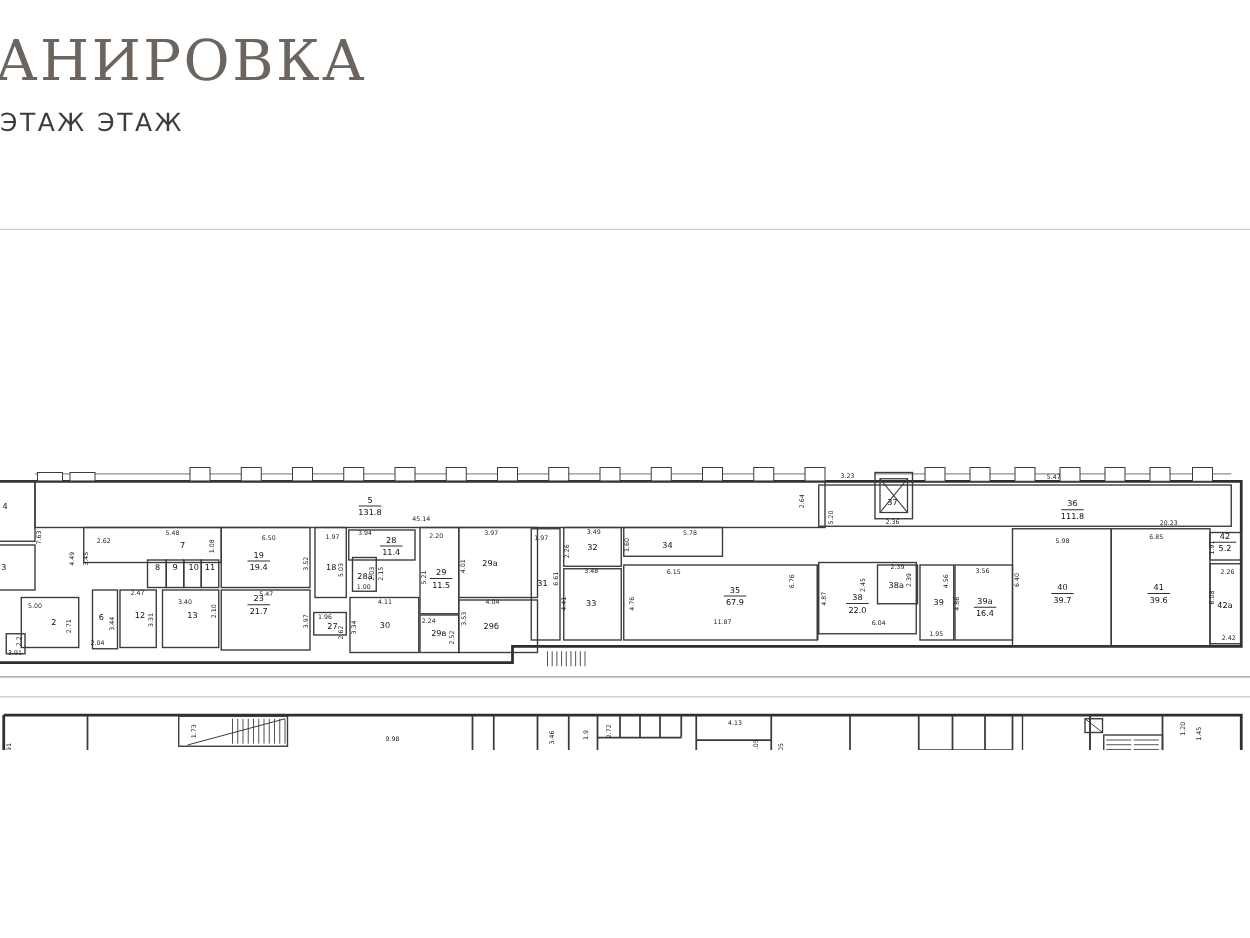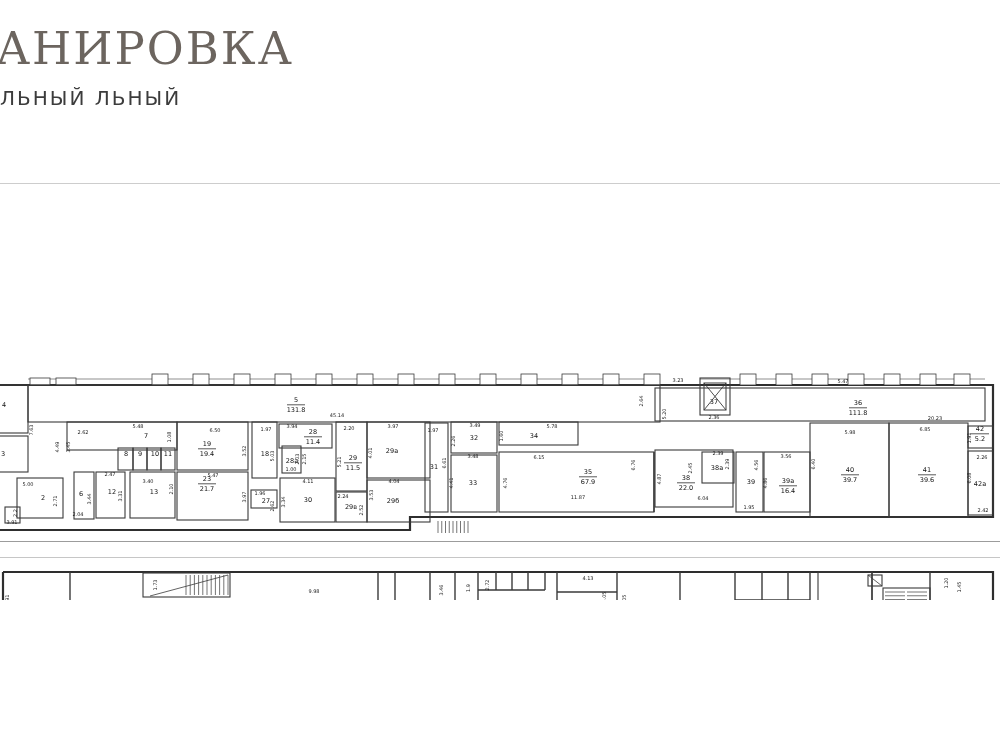--- a/index.html
+++ b/index.html
@@ -15,21 +15,21 @@
   svg.plan{position:absolute;top:0;left:0;}
   svg .rn{font:6.5px "DejaVu Sans",sans-serif;fill:#101010;text-anchor:middle;}
   svg .dim{font:5px "DejaVu Sans",sans-serif;fill:#1c1c1c;text-anchor:middle;}
 </style>
 </head>
 <body>
 
 <div class="page">
   <header class="hdr">
     <h1>АНИРОВКА</h1>
-    <div class="sub">ЛЬНЫЙ ЛЬНЫЙ</div>
+    <div class="sub">ЭТАЖ ЭТАЖ</div>
   </header>
   <svg class="plan" width="1000" height="750" viewBox="0 0 1000 750">
       <g>
         <line x1="0" y1="183.5" x2="1000" y2="183.5" stroke="#cdcdcd" stroke-width="1"></line>
         <line x1="0" y1="541.5" x2="1000" y2="541.5" stroke="#9c9c9c" stroke-width="1"></line>
         <line x1="0" y1="557.5" x2="1000" y2="557.5" stroke="#c6c6c6" stroke-width="1"></line>
       </g>
       <g>
         <polyline points="-6,385 993,385 993,517 410,517 410,530 -6,530" fill="none" stroke="#2e2e2e" stroke-width="2.2"></polyline>
         <line x1="28" y1="379" x2="660" y2="379" stroke="#8f8f8f" stroke-width="1"></line>

